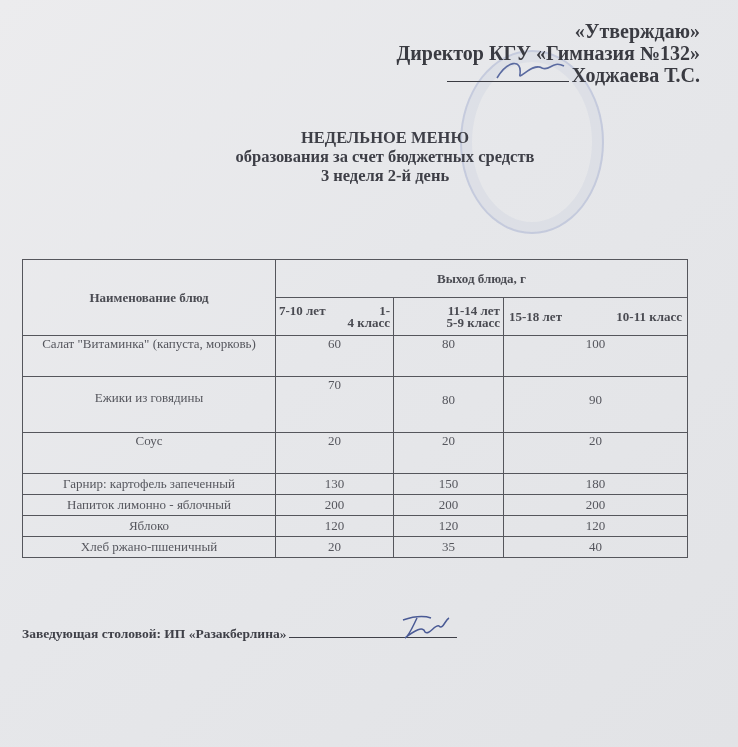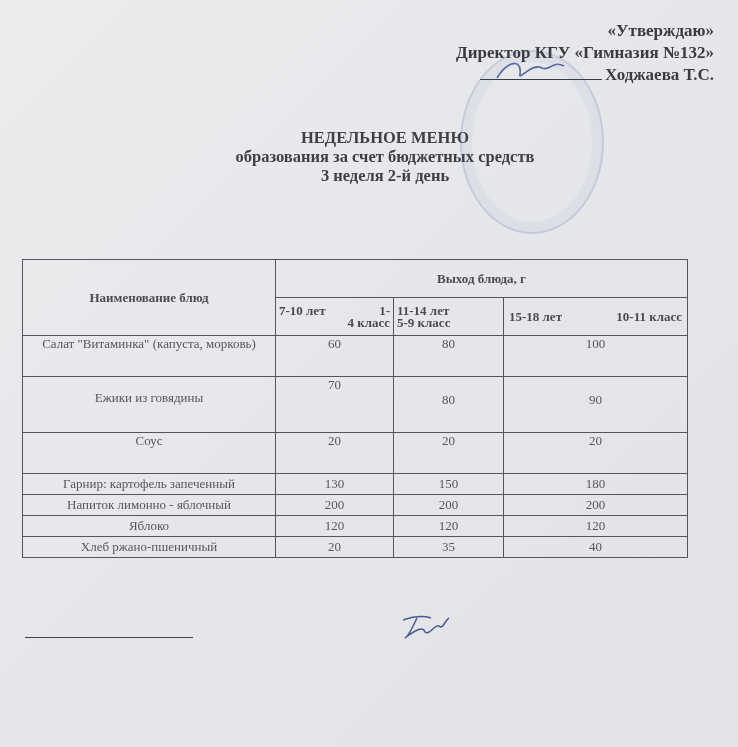--- a/index.html
+++ b/index.html
@@ -4,22 +4,22 @@
   <style>
     html, body { margin: 0; padding: 0; }
     body {
       width: 738px; height: 747px; overflow: hidden;
       background: linear-gradient(135deg, #ececee 0%, #e6e7ea 45%, #e2e3e6 100%);
       font-family: "Liberation Serif", "DejaVu Serif", serif;
       color: #3c3d44;
       position: relative;
     }
     .approval {
-      position: absolute; right: 24px; top: 20px;
-      text-align: right; font-weight: bold; font-size: 17px; line-height: 22px;
+      position: absolute; right: 38px; top: 20px;
+      text-align: right; font-weight: bold; font-size: 20px; line-height: 22px;
       color: #3a3b42;
     }
     .approval .sign-line {
       display: inline-block; width: 122px; border-bottom: 1.5px solid #3a3b42;
       height: 14px; vertical-align: baseline; margin-right: 3px; position: relative;
     }
     .stamp {
       position: absolute; left: 460px; top: 50px; width: 140px; height: 180px;
       border-radius: 50%; border: 2px solid rgba(110,130,185,0.28);
       box-shadow: inset 0 0 0 10px rgba(120,140,190,0.08);
@@ -94,21 +94,21 @@
     <th colspan="3">Выход блюда, г</th>
   </tr>
   <tr class="hdr-sub">
     <th>
       <div class="age-split">
             <span>7-10 лет</span>
             <span>1-</span>
           </div>
       <div style="text-align:right">4 класс</div>
     </th>
-    <th style="text-align:left">
+    <th style="text-align:right">
       <div>11-14 лет</div>
       <div>5-9 класс</div>
     </th>
     <th>
       <div class="age-split" style="padding:0 2px">
             <span>15-18 лет</span>
             <span>10-11 класс</span>
           </div>
     </th>
   </tr>
@@ -151,18 +151,18 @@
   <tr class="row-small">
     <td>Хлеб ржано-пшеничный</td>
     <td>20</td>
     <td>35</td>
     <td>40</td>
   </tr>
 </tbody>
   </table>
 
 <div class="footer">
-  <span class="sign-line"></span>
+  <span>Заведующая столовой: ИП «Разакберлина»</span><span class="sign-line"></span>
 </div>
 
 <svg class="sig-bottom" width="60" height="32">
   <path d="M8 8 C 20 4, 30 4, 36 6 M22 6 C 18 14, 14 24, 10 26 C 20 18, 28 14, 30 20 C 34 24, 40 12, 44 14 C 48 18, 50 8, 54 6" fill="none" stroke="#4a5a95" stroke-width="1.5"></path>
 </svg>
 
 </body></html>

